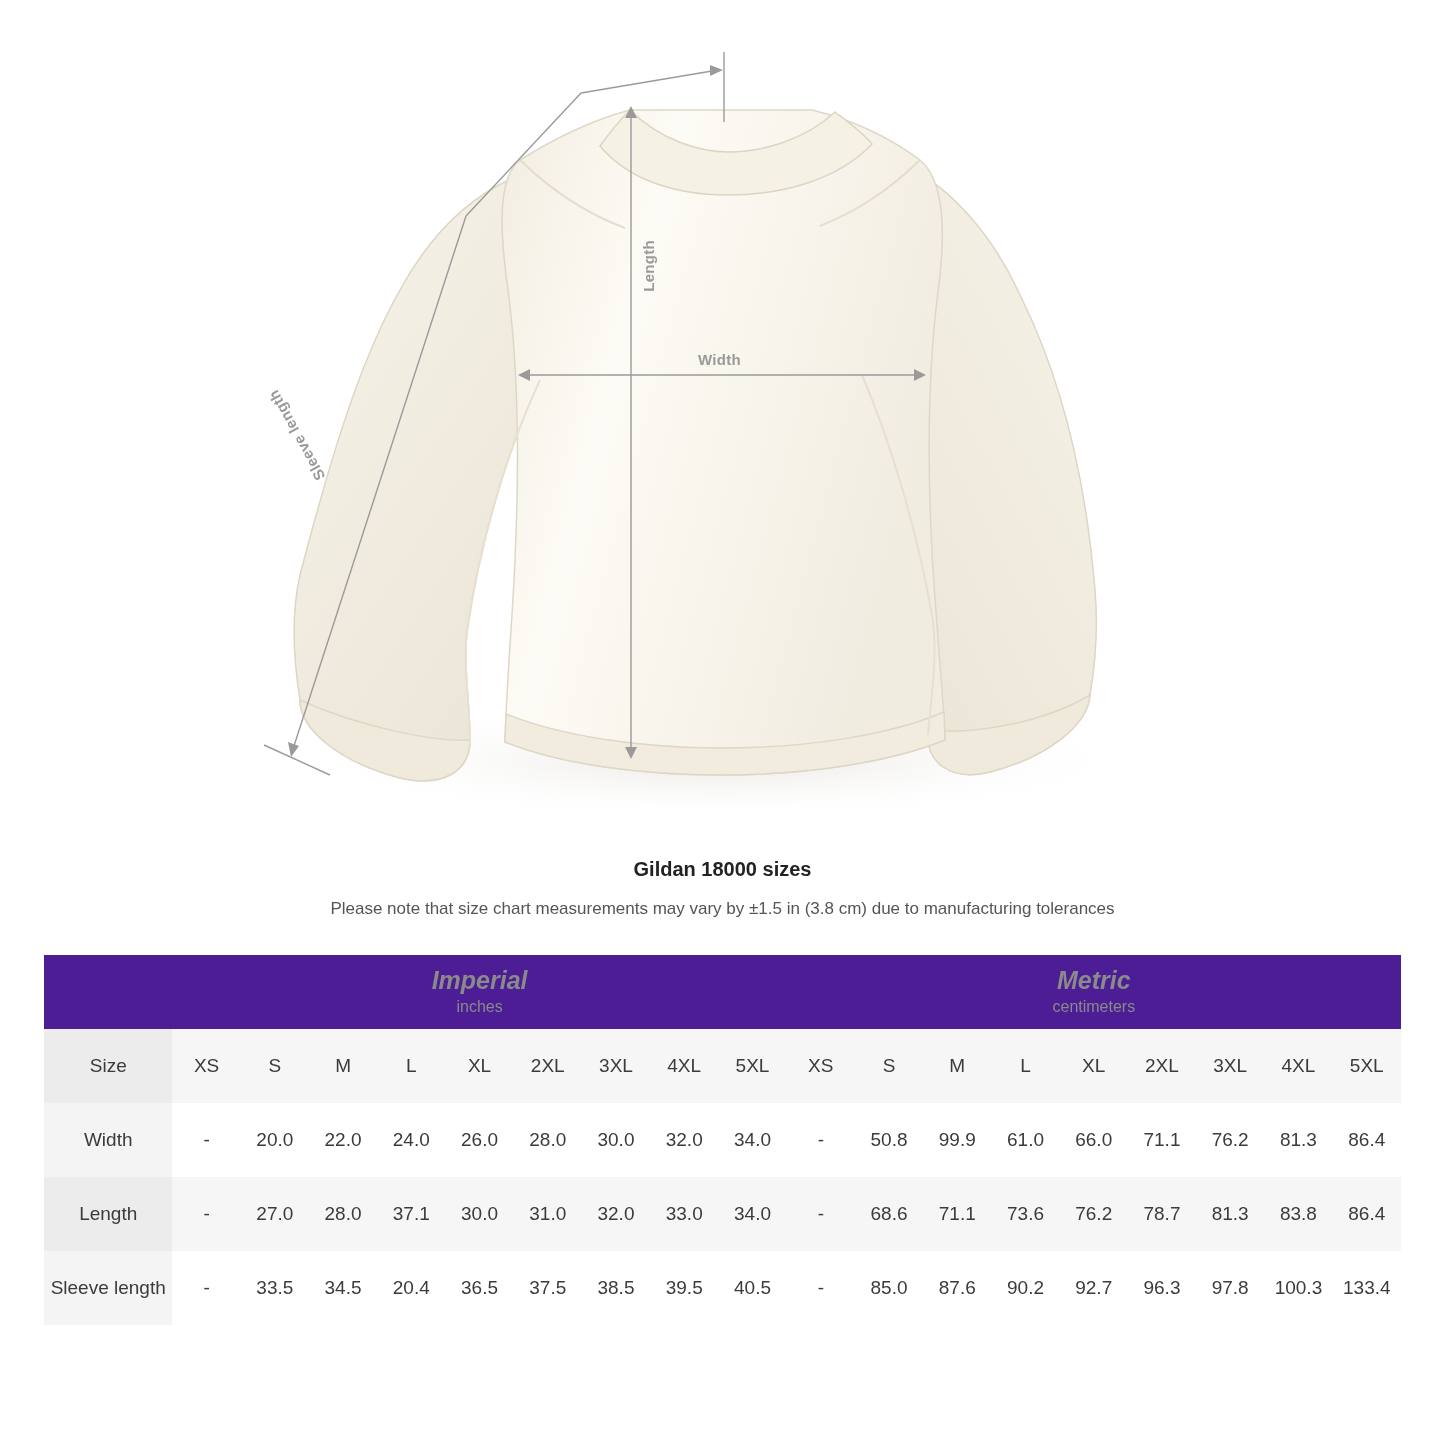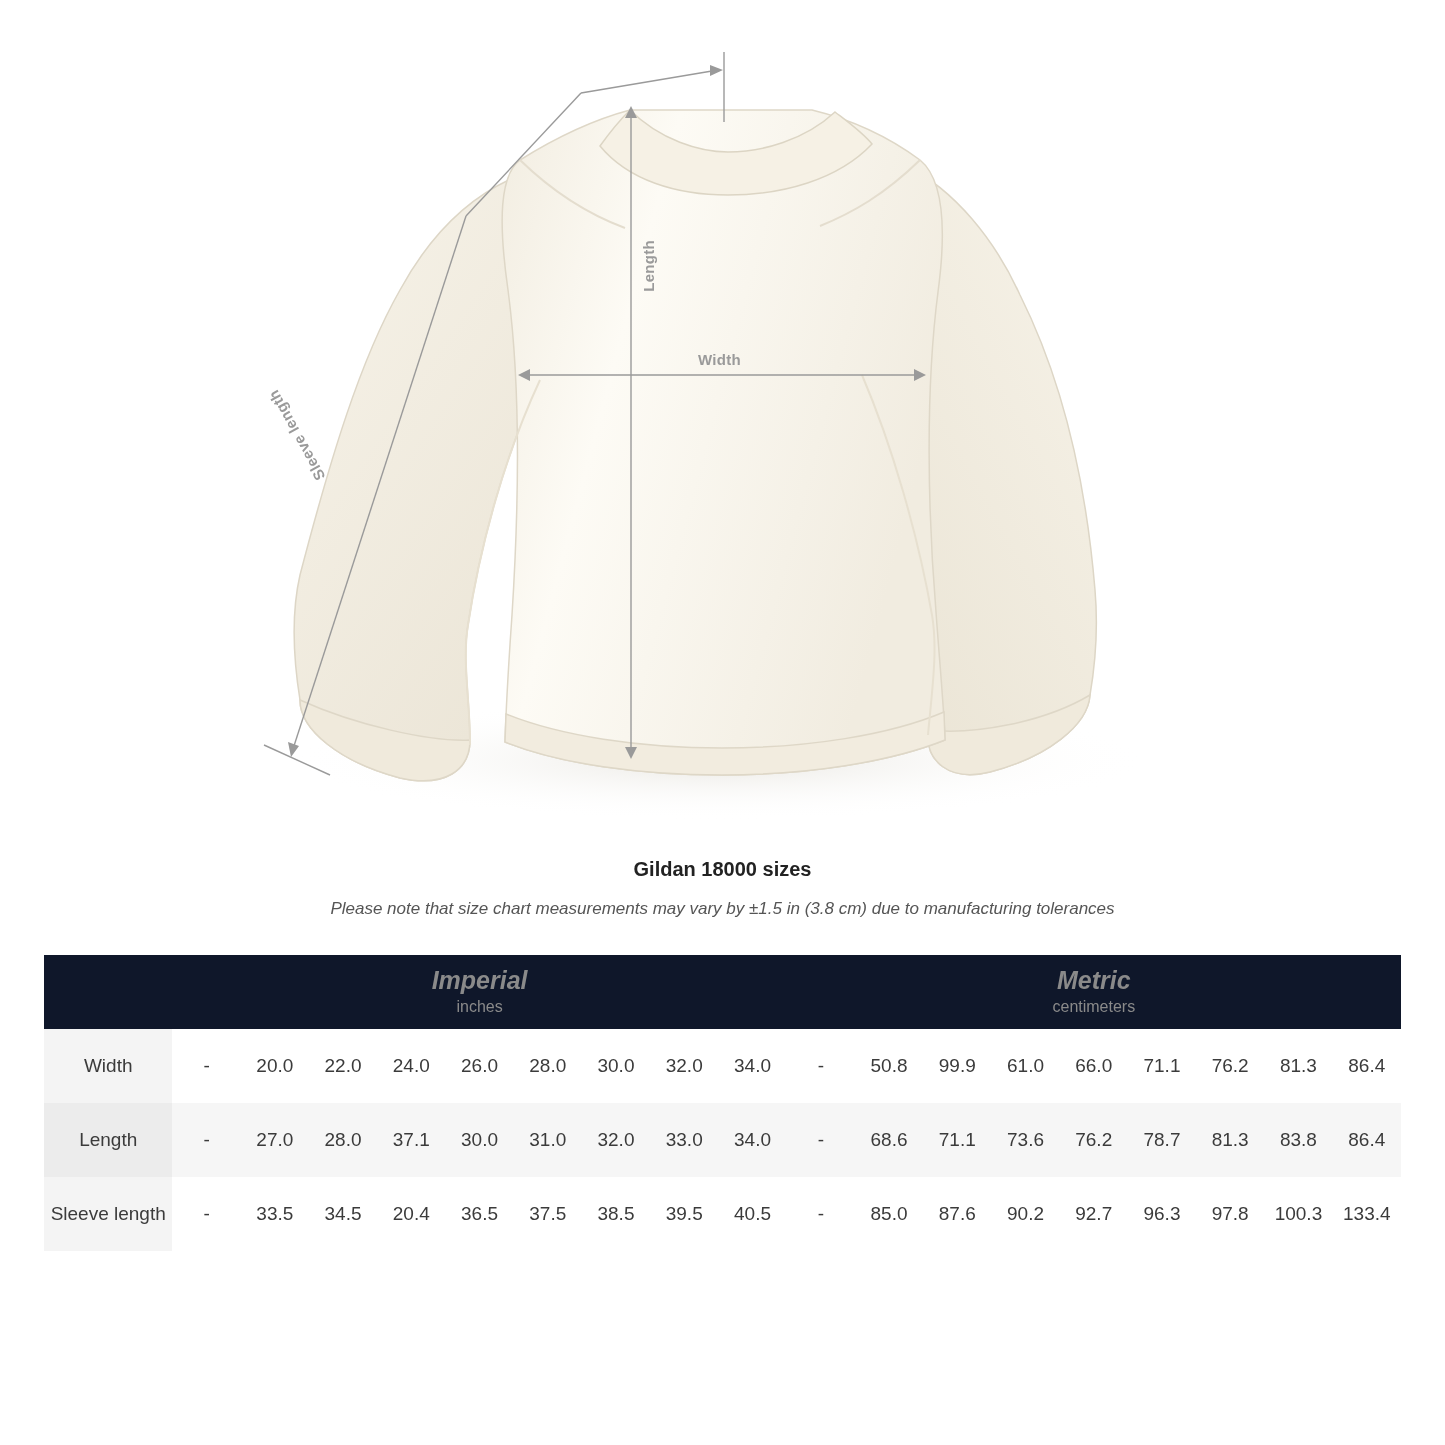--- a/index.html
+++ b/index.html
@@ -61,21 +61,20 @@
   .chart-title {
     text-align: center;
     font-size: 20px;
     font-weight: bold;
     color: #222222;
     margin-top: 18px;
   }
   .chart-note {
     text-align: center;
     font-size: 17px;
-    font-style: italic;
     color: #555555;
     margin-top: 18px;
   }
 
   
   .table-wrap {
     margin: 36px 44px 0 44px;
     width: 1357px;
   }
   table.size-table {
@@ -86,21 +85,21 @@
   table.size-table td, table.size-table th {
     text-align: center;
     vertical-align: middle;
     font-size: 19px;
     color: #3b3b3b;
     font-weight: normal;
     padding: 0;
     height: 74px;
   }
   .unit-header td {
-    background: #0f172a;
+    background: #4c1d95;
     height: 108px;
   }
   .unit-sys {
     font-size: 25px;
     font-weight: bold;
     font-style: italic;
     color: #8a8a8a;
     line-height: 1.25;
   }
   .unit-sub {
@@ -239,20 +238,41 @@
         <td colspan="9">
           <div class="unit-sys">Imperial</div>
           <div class="unit-sub">inches</div>
         </td>
         <td colspan="9">
           <div class="unit-sys">Metric</div>
           <div class="unit-sub">centimeters</div>
         </td>
       </tr>
 
+      <tr class="hdr">
+        <td class="lbl row-head">Size</td>
+        <td class="row-head">XS</td>
+        <td class="row-head">S</td>
+        <td class="row-head">M</td>
+        <td class="row-head">L</td>
+        <td class="row-head">XL</td>
+        <td class="row-head">2XL</td>
+        <td class="row-head">3XL</td>
+        <td class="row-head">4XL</td>
+        <td class="row-head">5XL</td>
+        <td class="row-head">XS</td>
+        <td class="row-head">S</td>
+        <td class="row-head">M</td>
+        <td class="row-head">L</td>
+        <td class="row-head">XL</td>
+        <td class="row-head">2XL</td>
+        <td class="row-head">3XL</td>
+        <td class="row-head">4XL</td>
+        <td class="row-head">5XL</td>
+      </tr>
 
       <tr class="shade-b">
         <td class="lbl row-head">Width</td>
         <td>-</td>
         <td>20.0</td>
         <td>22.0</td>
         <td>24.0</td>
         <td>26.0</td>
         <td>28.0</td>
         <td>30.0</td>

